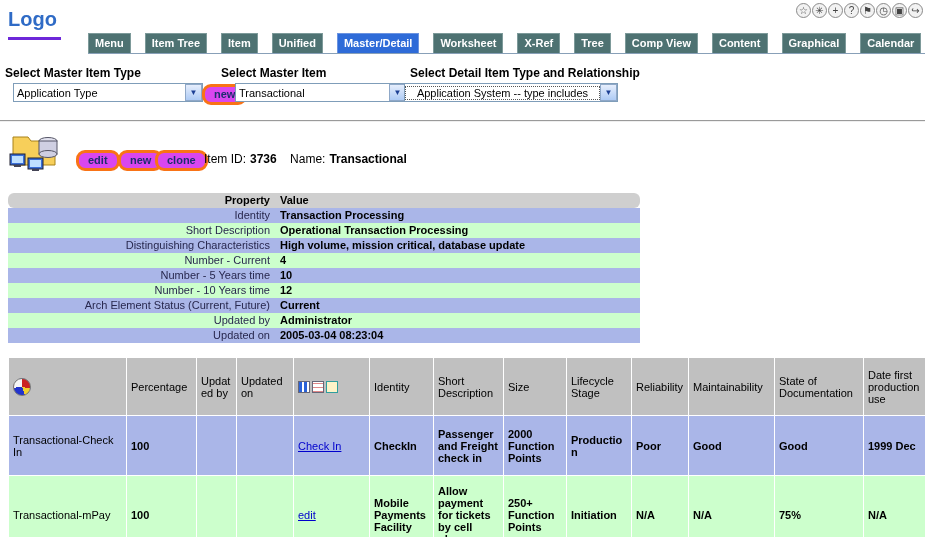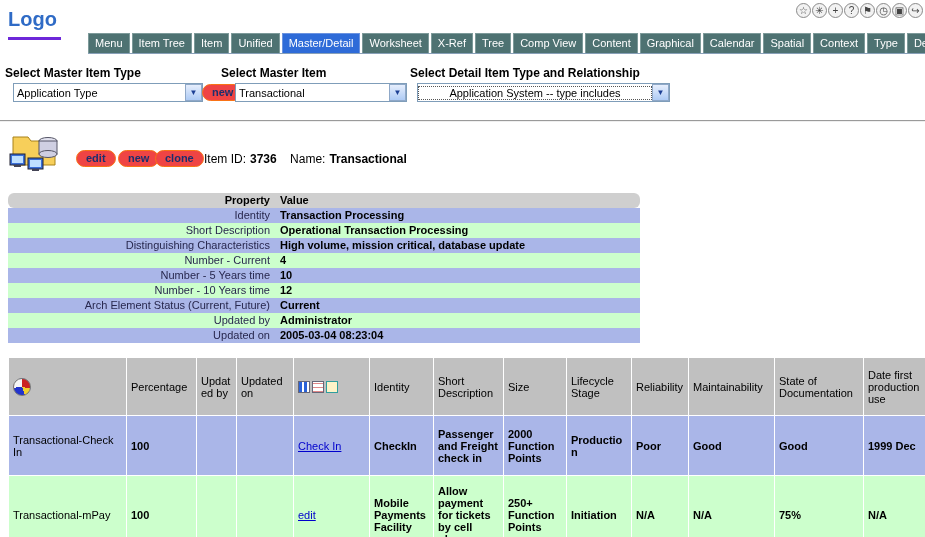--- a/index.html
+++ b/index.html
@@ -23,23 +23,23 @@
   .ticon {
     width: 15px; height: 15px; border-radius: 50%;
     border: 1px solid #8a8a8a; background: #f2f2f2; color: #444;
     font-size: 10px; line-height: 13px; text-align: center; display: inline-block;
     cursor: pointer;
   }
 
   
   .tabbar {
     position: absolute; left: 88px; top: 33px; right: 0;
-    display: flex; gap: 2px; align-items: flex-end;
+    display: flex; gap: 14px; align-items: flex-end;
     border-bottom: 1px solid #88a0b8; padding-bottom: 0;
-    overflow: hidden; white-space: nowrap;
+    overflow: hidden; white-space: nowrap; font-weight: bold;
   }
   .tab {
     background: #4e7272; color: #ffffff; font-size: 11px;
     padding: 3px 6px 4px; white-space: nowrap; cursor: pointer;
     border: 1px solid #7d9a9a; border-bottom: none;
   }
   .tab.active { background: #2e6bd8; border-color: #6b93e0; }
 
   
   .sel-label { position: absolute; top: 66px; font-size: 12px; font-weight: bold; }
@@ -50,22 +50,22 @@
   }
   .select .val { flex: 1; padding: 0 3px; white-space: nowrap; overflow: hidden; }
   .select.centered .val { text-align: center; outline: 1px dotted #555; margin: 1px; }
   .select .arrow {
     width: 17px; height: 17px; flex: 0 0 17px;
     background: linear-gradient(#e6eefc, #aecbf5);
     border: 1px solid #8fa8c8; color: #1c3f94;
     font-size: 8px; line-height: 15px; text-align: center;
   }
   .pill {
-    display: inline-block; border: 1px solid #f97316; border-radius: 9px;
-    background: #ef4444; color: #1c2f6e; font-size: 11px; font-weight: bold;
+    display: inline-block; border: 3px solid #f97316; border-radius: 9px;
+    background: #d946ef; color: #1c2f6e; font-size: 11px; font-weight: bold;
     padding: 1px 9px 2px; cursor: pointer; line-height: 12px;
   }
   .pill-new-type { position: absolute; left: 202px; top: 84px; }
 
   .hr {
     position: absolute; left: 0; right: 0; top: 120px; height: 2px;
     border-top: 1px solid #9a9a9a; border-bottom: 1px solid #efefef;
   }
 
   
@@ -161,21 +161,21 @@
 
 <div class="select" style="left:13px;width:190px">
   <span class="val">Application Type</span>
   <span class="arrow">▼</span>
 </div>
 <span class="pill pill-new-type">new</span>
 <div class="select" style="left:235px;width:172px">
   <span class="val">Transactional</span>
   <span class="arrow">▼</span>
 </div>
-<div class="select centered" style="left:417px;width:253px">
+<div class="select centered" style="left:404px;width:214px">
   <span class="val">Application System -- type includes</span>
   <span class="arrow">▼</span>
 </div>
 
 <div class="hr"></div>
 
 <div class="item-icon">
   <svg width="56" height="50" viewBox="0 0 56 50">
     <path d="M5 9 h15 l3 4 h24 v24 h-42 z" fill="#f7cf5a" stroke="#a8821a"></path>
     <ellipse cx="40" cy="13" rx="9" ry="3.5" fill="#e3e3f0" stroke="#556"></ellipse>

